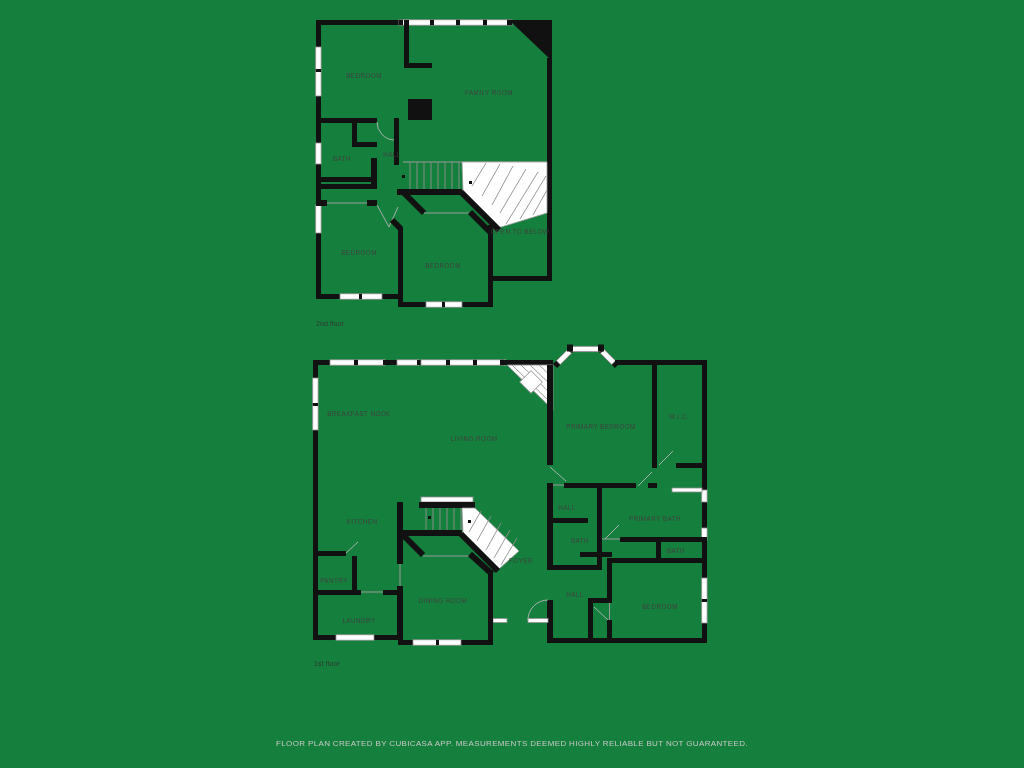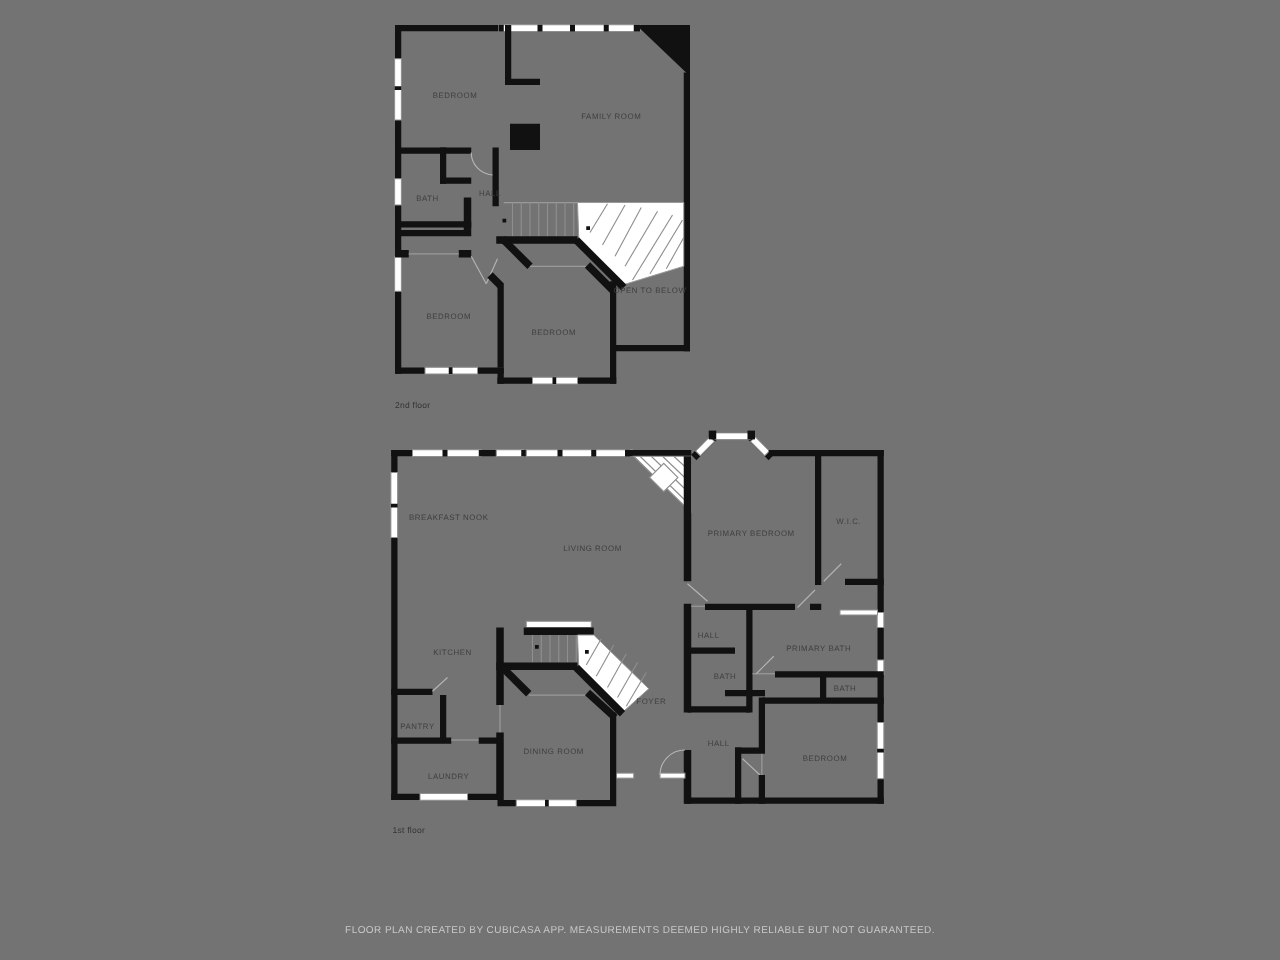--- a/index.html
+++ b/index.html
@@ -1,16 +1,16 @@
 <!DOCTYPE html>
 <html><head>
 <meta charset="utf-8">
 <style>
   html,body{margin:0;padding:0;background:#ffffff;}
-  .stage{position:relative;width:1024px;height:768px;background:#737373;overflow:hidden;}
+  .stage{position:relative;width:1024px;height:768px;background:#15803d;overflow:hidden;}
   svg{display:block;}
   .w{fill:#111111;}
   .tick{fill:#111111;}
   .win{fill:#ffffff;stroke:#8f8f8f;stroke-width:0.8;}
   .thin{stroke:#9a9a9a;stroke-width:1;fill:none;}
   .tread{stroke:#8f8f8f;stroke-width:0.9;fill:none;}
   .thickline{stroke:#111111;stroke-width:6;fill:none;}
   .door{stroke:#b5b5b5;stroke-width:0.9;fill:none;}
   .hatch{stroke:#8f8f8f;stroke-width:0.9;fill:none;}
   .winder{fill:#ffffff;stroke:#9a9a9a;stroke-width:0.8;}

